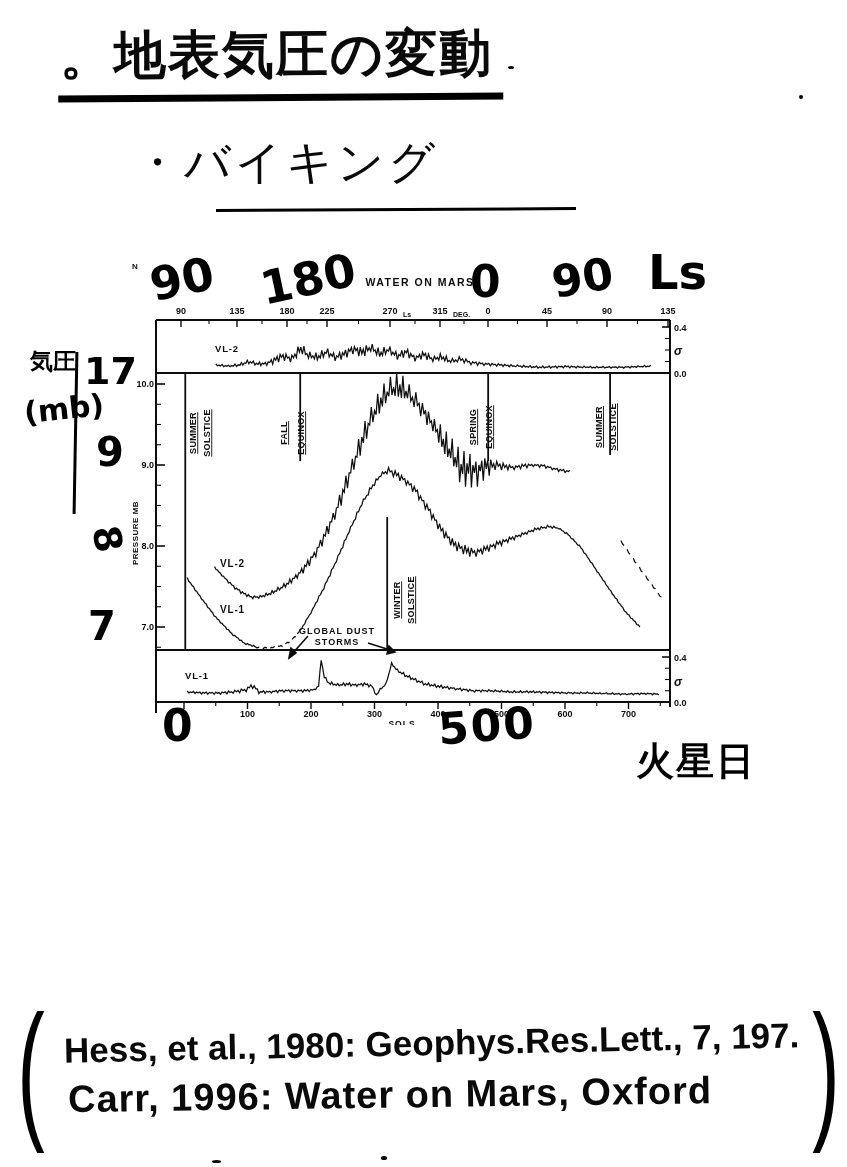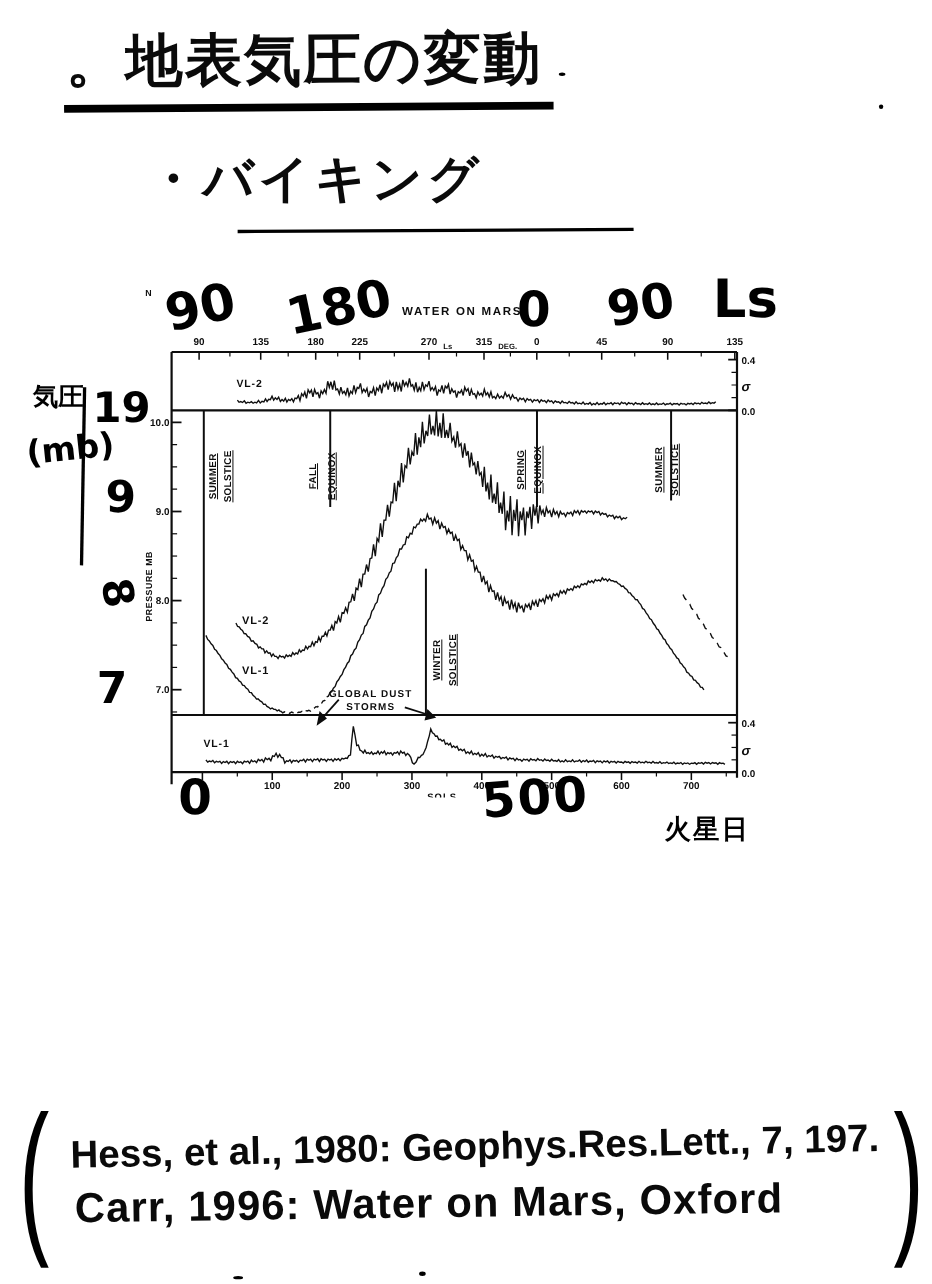--- a/index.html
+++ b/index.html
@@ -10,21 +10,21 @@
   .hand{
     position:absolute;font-family:"DejaVu Sans",sans-serif;font-weight:bold;
     color:#000;line-height:1;white-space:nowrap;
   }
   .page-title{
     position:absolute;left:58px;top:20px;font-size:52px;font-weight:bold;
     letter-spacing:2px;border-bottom:7px solid #000;padding:0 10px 4px 2px;
     transform:rotate(-0.4deg);white-space:nowrap;
   }
   .page-subtitle{
-    position:absolute;left:134px;top:132px;font-size:46px;font-weight:bold;
+    position:absolute;left:134px;top:132px;font-size:46px;font-weight:normal;
     letter-spacing:4px;white-space:nowrap;
   }
   .rule-line{position:absolute;background:#000;}
   .figure-wrap{position:absolute;left:130px;top:255px;width:590px;height:470px;}
   .figure-wrap svg{display:block;}
   svg text{font-family:"Liberation Sans","DejaVu Sans",sans-serif;fill:#0d0d0d;}
   .citation{
     position:absolute;left:6px;top:978px;width:836px;height:180px;
     display:flex;align-items:center;
   }
@@ -201,28 +201,28 @@
 <div class="hand" style="left:150px;top:256px;font-size:46px;transform:rotate(-12deg);">90</div>
 <div class="hand" style="left:260px;top:256px;font-size:46px;transform:rotate(-12deg);">180</div>
 <div class="hand" style="left:470px;top:260px;font-size:44px;">0</div>
 <div class="hand" style="left:552px;top:256px;font-size:44px;transform:rotate(-10deg);">90</div>
 <div class="hand" style="left:648px;top:248px;font-size:48px;">Ls</div>
 
 <div class="hand" style="left:30px;top:350px;font-size:23px;">気圧</div>
 <div class="hand" style="left:24px;top:394px;font-size:30px;transform:rotate(-6deg);">(mb)</div>
 <div class="rule-line" style="left:74px;top:352px;width:3px;height:162px;transform:rotate(1deg);"></div>
 
-<div class="hand" style="left:84px;top:352px;font-size:38px;">19</div>
+<div class="hand" style="left:84px;top:352px;font-size:38px;">17</div>
 <div class="hand" style="left:96px;top:432px;font-size:40px;">9</div>
 <div class="hand" style="left:94px;top:520px;font-size:38px;transform:rotate(80deg);">8</div>
 <div class="hand" style="left:88px;top:606px;font-size:40px;">7</div>
 
 <div class="hand" style="left:162px;top:704px;font-size:44px;">0</div>
 <div class="hand" style="left:438px;top:704px;font-size:44px;transform:rotate(-4deg);letter-spacing:2px;">500</div>
-<div class="hand" style="left:604px;top:742px;font-size:24px;letter-spacing:2px;">火星日</div>
+<div class="hand" style="left:636px;top:742px;font-size:38px;letter-spacing:2px;">火星日</div>
 
 <div class="citation">
   <span class="paren">(</span>
   <span class="cite-lines">
     <div class="cite-line1">Hess, et al., 1980: Geophys.Res.Lett., 7, 197.</div>
     <div class="cite-line2">Carr, 1996: Water on Mars, Oxford</div>
   </span>
   <span class="paren">)</span>
 </div>
 

